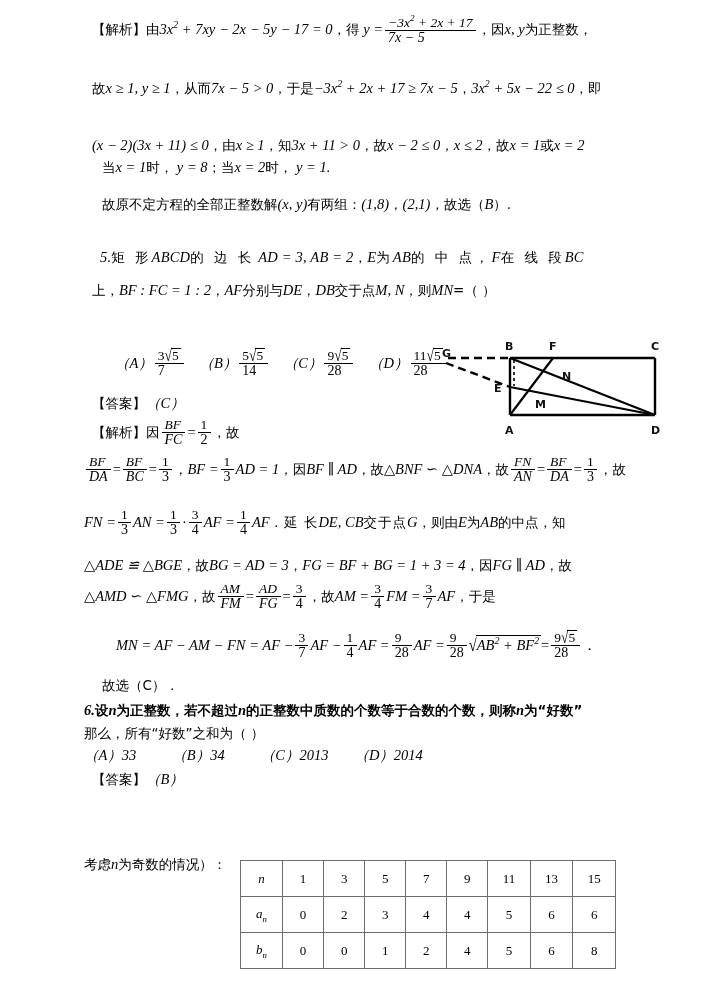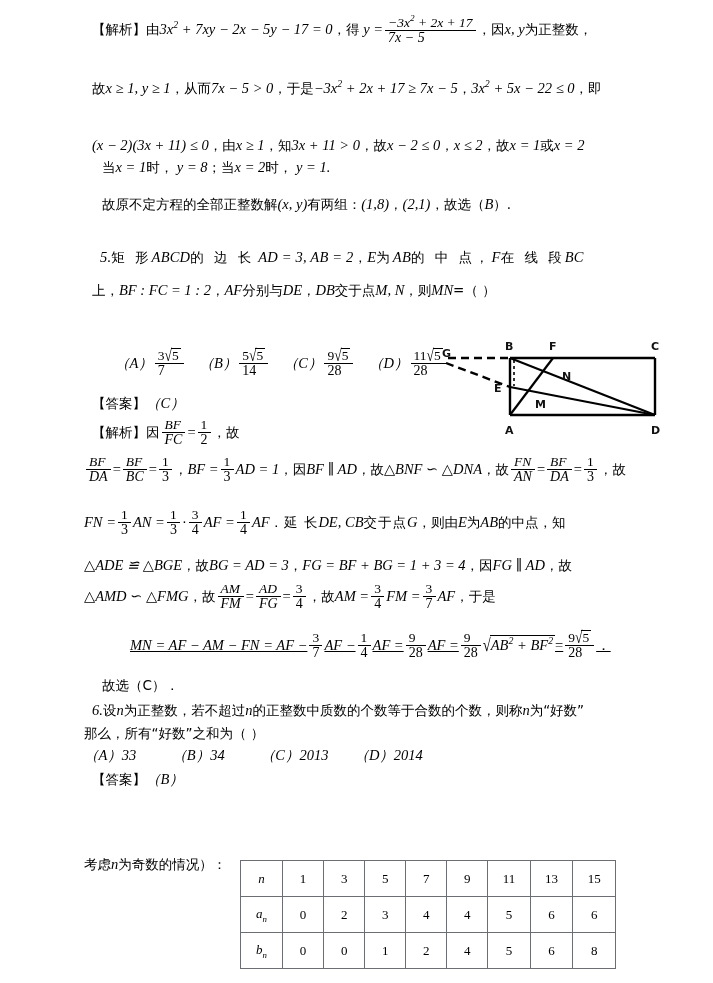--- a/index.html
+++ b/index.html
@@ -165,29 +165,29 @@
   </div>
 
   <div class="line" style="left:84px; top:558px;">
     <span class="ital">△ADE ≌ △BGE</span><span class="cn">，故</span><span class="ital">BG = AD = 3</span><span class="cn">，</span><span class="ital">FG = BF + BG = 1 + 3 = 4</span><span class="cn">，因</span><span class="ital">FG ∥ AD</span><span class="cn">，故</span>
   </div>
 
   <div class="line" style="left:84px; top:582px;">
     <span class="ital">△AMD ∽ △FMG</span><span class="cn">，故</span><span class="frac"><span class="num ital">AM</span><span class="den ital">FM</span></span><span>=</span><span class="frac"><span class="num ital">AD</span><span class="den ital">FG</span></span><span>=</span><span class="frac"><span class="num">3</span><span class="den">4</span></span><span class="cn">，故</span><span class="ital">AM =</span><span class="frac"><span class="num">3</span><span class="den">4</span></span><span class="ital">FM =</span><span class="frac"><span class="num">3</span><span class="den">7</span></span><span class="ital">AF</span><span class="cn">，于是</span>
   </div>
 
-  <div class="line" style="left:130px; top:630px;text-decoration:underline;">
+  <div class="line" style="left:116px; top:630px;">
     <span class="ital">MN = AF − AM − FN = AF −</span><span class="frac"><span class="num">3</span><span class="den">7</span></span><span class="ital">AF −</span><span class="frac"><span class="num">1</span><span class="den">4</span></span><span class="ital">AF =</span><span class="frac"><span class="num">9</span><span class="den">28</span></span><span class="ital">AF =</span><span class="frac"><span class="num">9</span><span class="den">28</span></span><span class="radsign">√</span><span class="sqrt ital">AB<span class="sup">2</span> + BF<span class="sup">2</span></span><span>=</span><span class="frac"><span class="num">9<span class="radsign">√</span><span class="sqrt">5</span></span><span class="den">28</span></span><span>．</span>
   </div>
 
   <div class="line" style="left:102px; top:678px;">
     <span class="cn">故选（C）．</span>
   </div>
 
-  <div class="line" style="left:92px; top:703px;">
+  <div class="line" style="left:84px; top:703px;font-weight:bold;">
     <span class="ital">6.</span><span class="cn">设</span><span class="ital">n</span><span class="cn">为正整数，若不超过</span><span class="ital">n</span><span class="cn">的正整数中质数的个数等于合数的个数，则称</span><span class="ital">n</span><span class="cn">为“好数”</span>
   </div>
 
   <div class="line" style="left:84px; top:726px;">
     <span class="cn">那么，所有“好数”之和为（      ）</span>
   </div>
 
   <div class="line" style="left:84px; top:748px;">
     <span class="ital">（A）33</span><span style="display:inline-block;width:36px;"></span><span class="ital">（B）34</span><span style="display:inline-block;width:36px;"></span><span class="ital">（C）2013</span><span style="display:inline-block;width:26px;"></span><span class="ital">（D）2014</span>
   </div>

